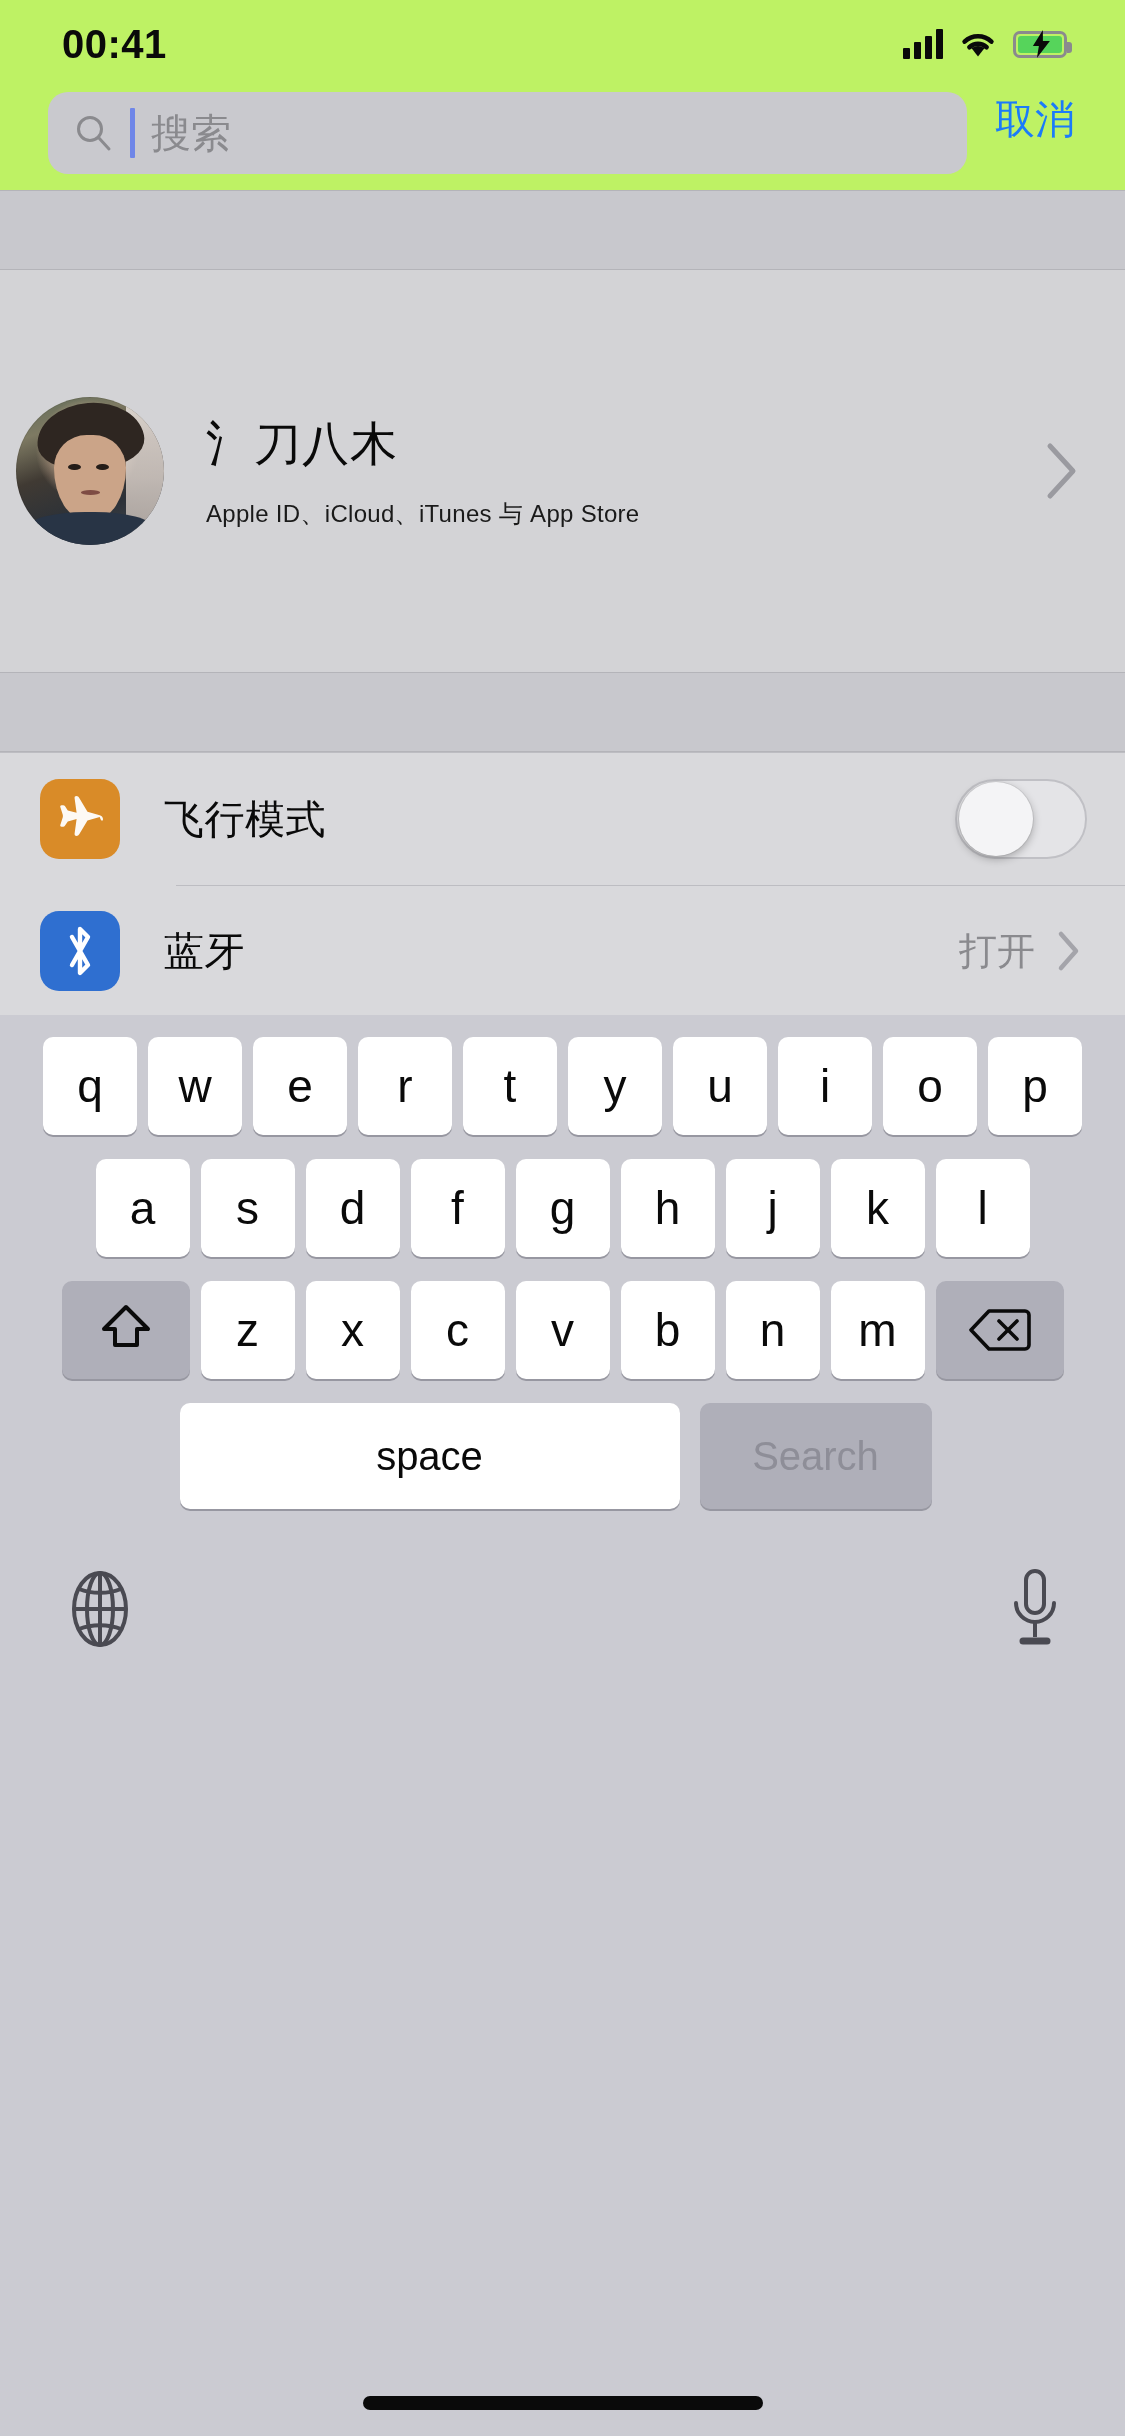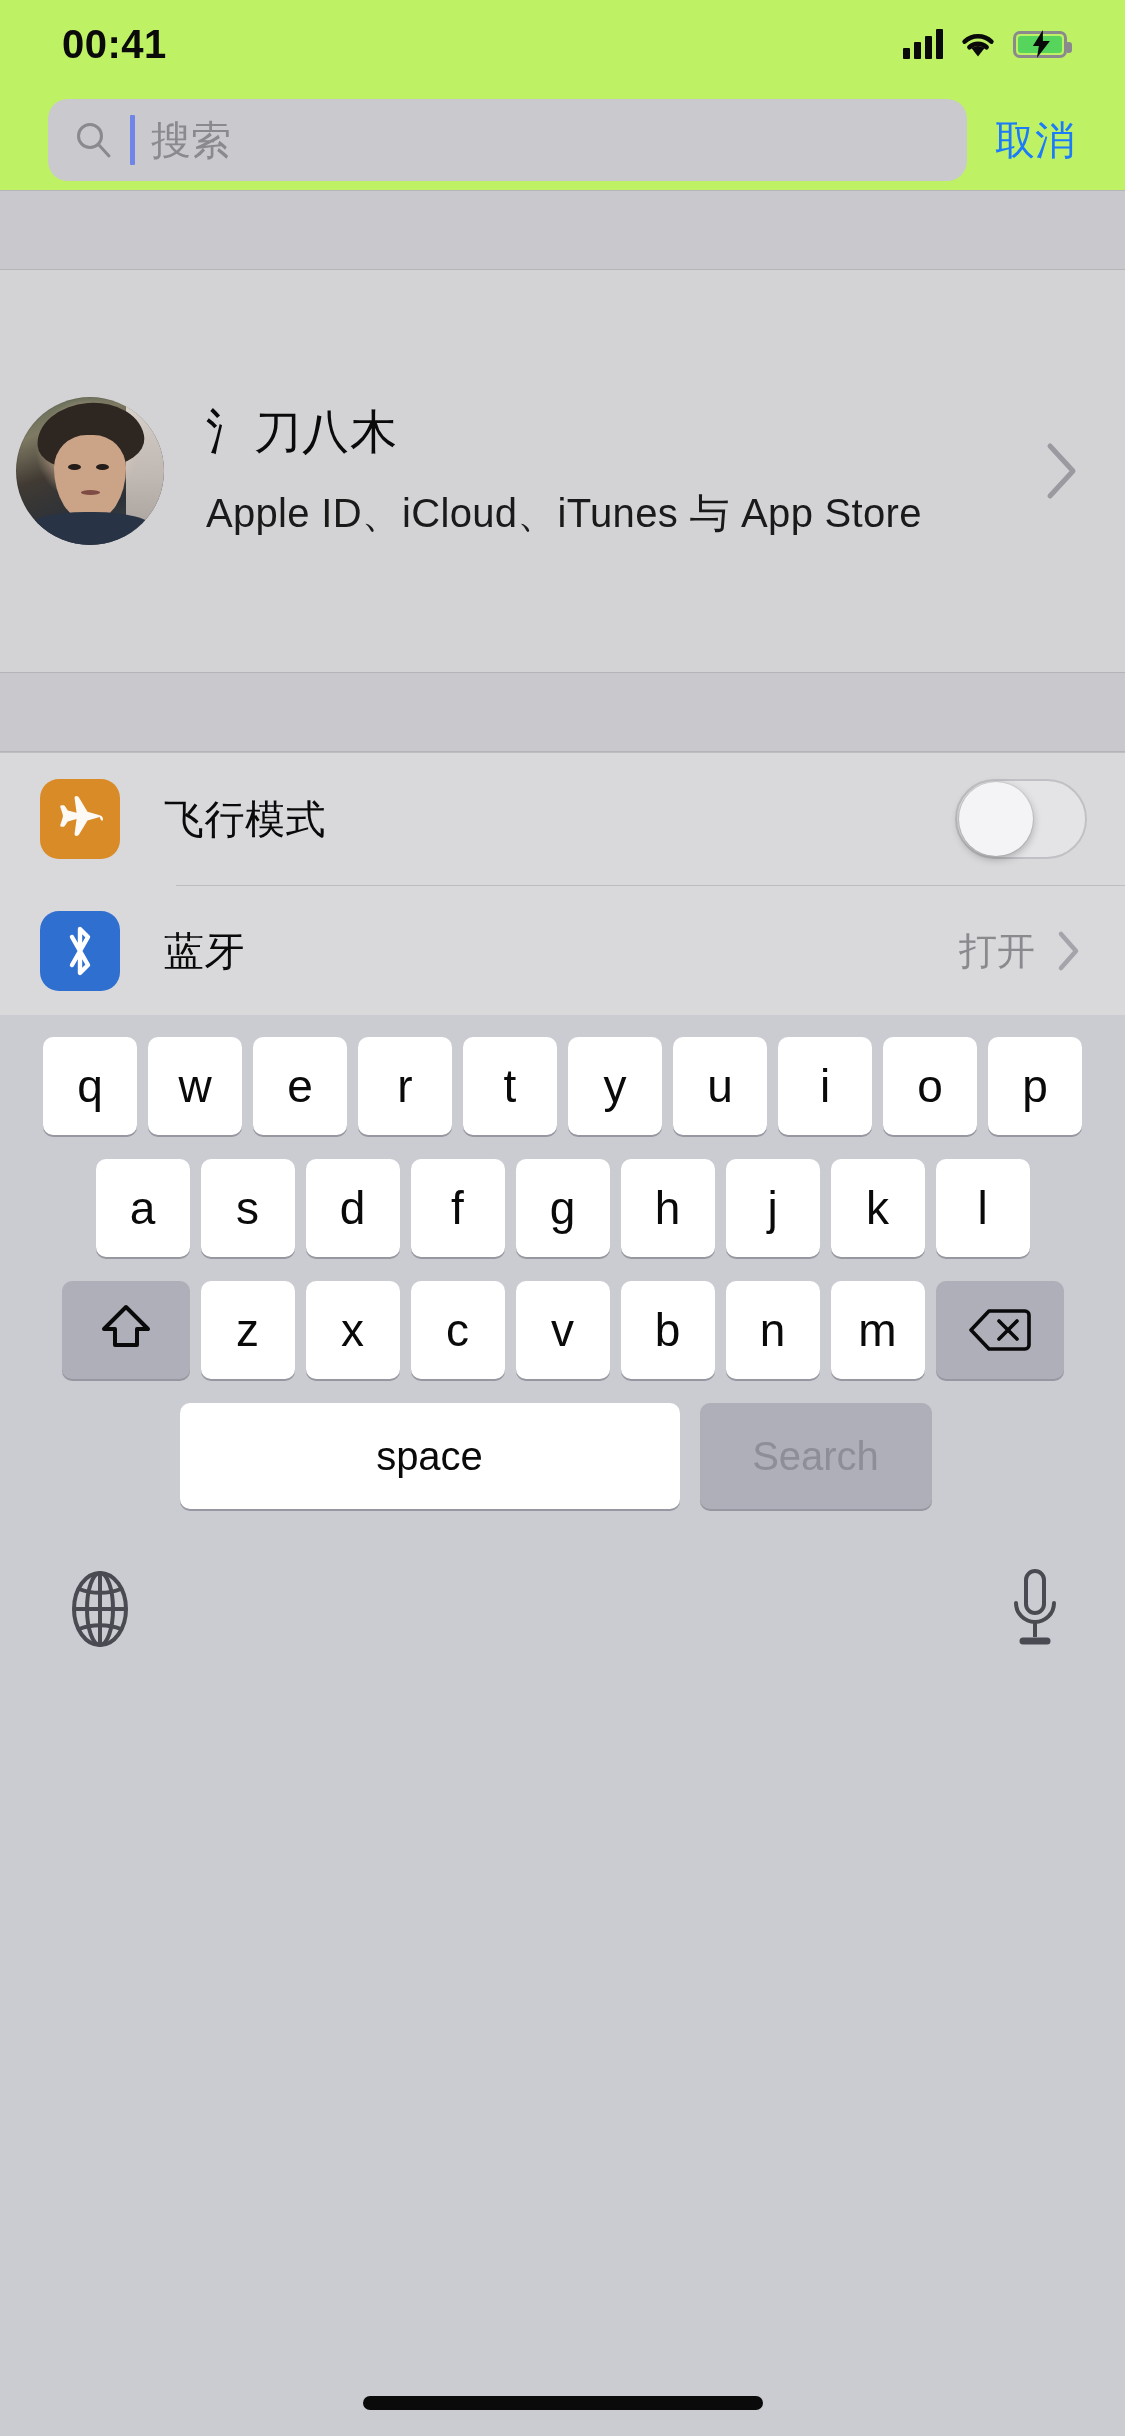--- a/index.html
+++ b/index.html
@@ -31,21 +31,21 @@
             border-radius:7px; padding:2px; }
   .battery:after{ content:""; position:absolute; right:-8px; top:8px; width:5px; height:11px;
                   background:#8a8a8e; border-radius:0 3px 3px 0; }
   .battery-fill{ height:100%; background:#56D45B; border-radius:3px; }
   .bolt{ position:absolute; left:50%; top:50%; transform:translate(-46%,-50%);
          width:22px; height:28px; }
 
   
   .searchwrap{
     position:absolute; top:92px; left:0; width:1125px; height:96px;
-    display:flex; align-items:center; padding:0 24px 0 48px; gap:10px;
+    display:flex; align-items:flex-start; padding:0 24px 0 48px; gap:10px;
   }
   .searchfield{
     flex:1; height:82px; background:#C9C9CE; border-radius:20px;
     display:flex; align-items:center; padding:0 26px; gap:16px; position:relative;
   }
   .mag{ width:40px; height:40px; flex:0 0 auto; }
   .caret{ width:5px; height:50px; background:#6F86E8; border-radius:1px; }
   .placeholder{ font-size:40px; color:#8A8A8E; }
   .cancel{ font-size:40px; color:#1B7BFA; padding:0 26px 0 18px; white-space:nowrap; }
 
@@ -75,21 +75,21 @@
      background:#241C18; border-radius:50%; }
   .avatar .eyeL{ left:35%; } .avatar .eyeR{ left:54%; }
   .avatar .mouth{ position:absolute; left:44%; top:63%; width:13%; height:3%;
      background:#7E4C44; border-radius:50%; }
   .avatar .shirt{ position:absolute; left:8%; bottom:0; width:84%; height:22%;
      background:#283445; border-radius:46% 46% 0 0; }
   .avatar .bg-r{ position:absolute; right:0; top:0; width:26%; height:100%;
      background:linear-gradient(180deg,#EDE6E2 0%,#D9CFC8 55%,#B7ADA6 100%); opacity:.85; }
   .profile-text{ flex:1; padding-left:42px; }
   .profile-name{ font-size:47px; color:#0A0A0A; letter-spacing:1px; }
-  .profile-sub{ font-size:40px; color:#1A1A1A; margin-top:22px; letter-spacing:.3px; }
+  .profile-sub{ font-size:24px; color:#1A1A1A; margin-top:22px; letter-spacing:.3px; }
   .chev-big{ width:34px; height:58px; flex:0 0 auto; margin-right:6px; }
 
   
   .list{ position:absolute; top:752px; left:0; width:1125px; background:#D9D9DC;
          border-top:1px solid #BDBDC2; border-bottom:1px solid #BDBDC2; }
   .row{ display:flex; align-items:center; height:132px; padding-left:40px; position:relative; }
   .row + .row:before{ content:""; position:absolute; left:176px; right:0; top:0;
                       height:1px; background:#BDBDC2; }
   .icon{ width:80px; height:80px; border-radius:19px; flex:0 0 auto;
          display:flex; align-items:center; justify-content:center; }

